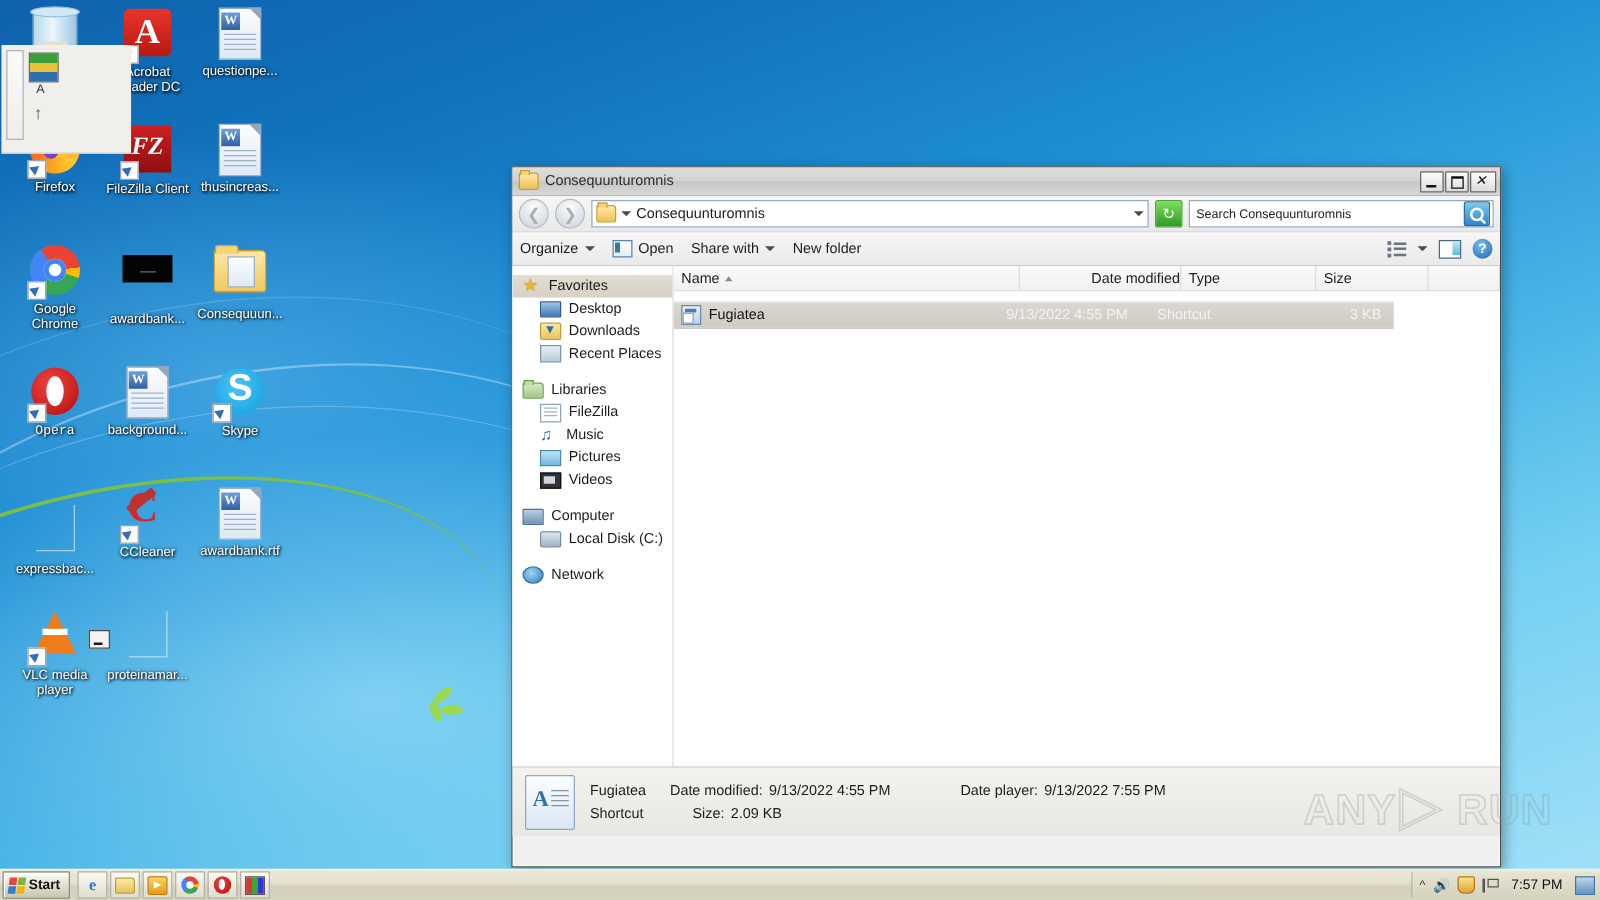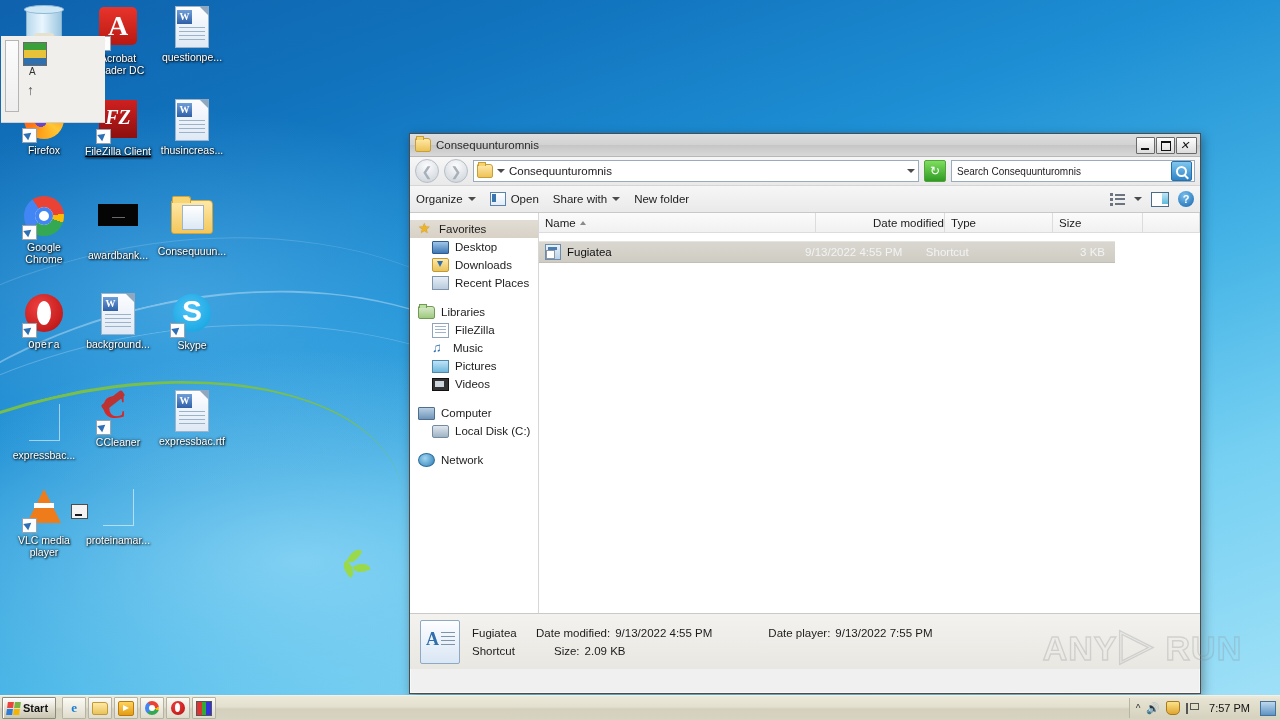--- a/index.html
+++ b/index.html
@@ -251,21 +251,21 @@
         </div>
         <div class="lbl">questionpe...</div>
       </div>
       <div class="dicon" style="left: 8px; top: 97px;">
         <div class="glyph">
           <div class="ic-ff"></div>
           <span class="shortarrow"></span>
         </div>
         <div class="lbl">Firefox</div>
       </div>
-      <div class="dicon" style="left: 82px; top: 97px; text-decoration: underline;">
+      <div class="dicon" style="left: 82px; top: 97px;">
         <div class="glyph">
           <div class="ic-fz"></div>
           <span class="shortarrow"></span>
         </div>
         <div class="lbl">FileZilla Client</div>
       </div>
       <div class="dicon" style="left: 156px; top: 97px;">
         <div class="glyph">
           <div class="ic-doc">
             <span class="w">W</span>
@@ -338,21 +338,21 @@
       <div class="dicon" style="left: 156px; top: 388px;">
         <div class="glyph">
           <div class="ic-doc">
             <span class="w">W</span>
             <span class="ln" style="top:20px"></span>
             <span class="ln" style="top:24px"></span>
             <span class="ln" style="top:28px"></span>
             <span class="ln" style="top:32px"></span>
           </div>
         </div>
-        <div class="lbl">expressbac.rtf</div>
+        <div class="lbl">awardbank.rtf</div>
       </div>
       <div class="dicon" style="left: 8px; top: 485px;">
         <div class="glyph">
           <div class="ic-vlc"></div>
           <span class="shortarrow"></span>
         </div>
         <div class="lbl">VLC media player</div>
       </div>
       <div class="dicon" style="left: 82px; top: 485px;">
         <div class="glyph">

